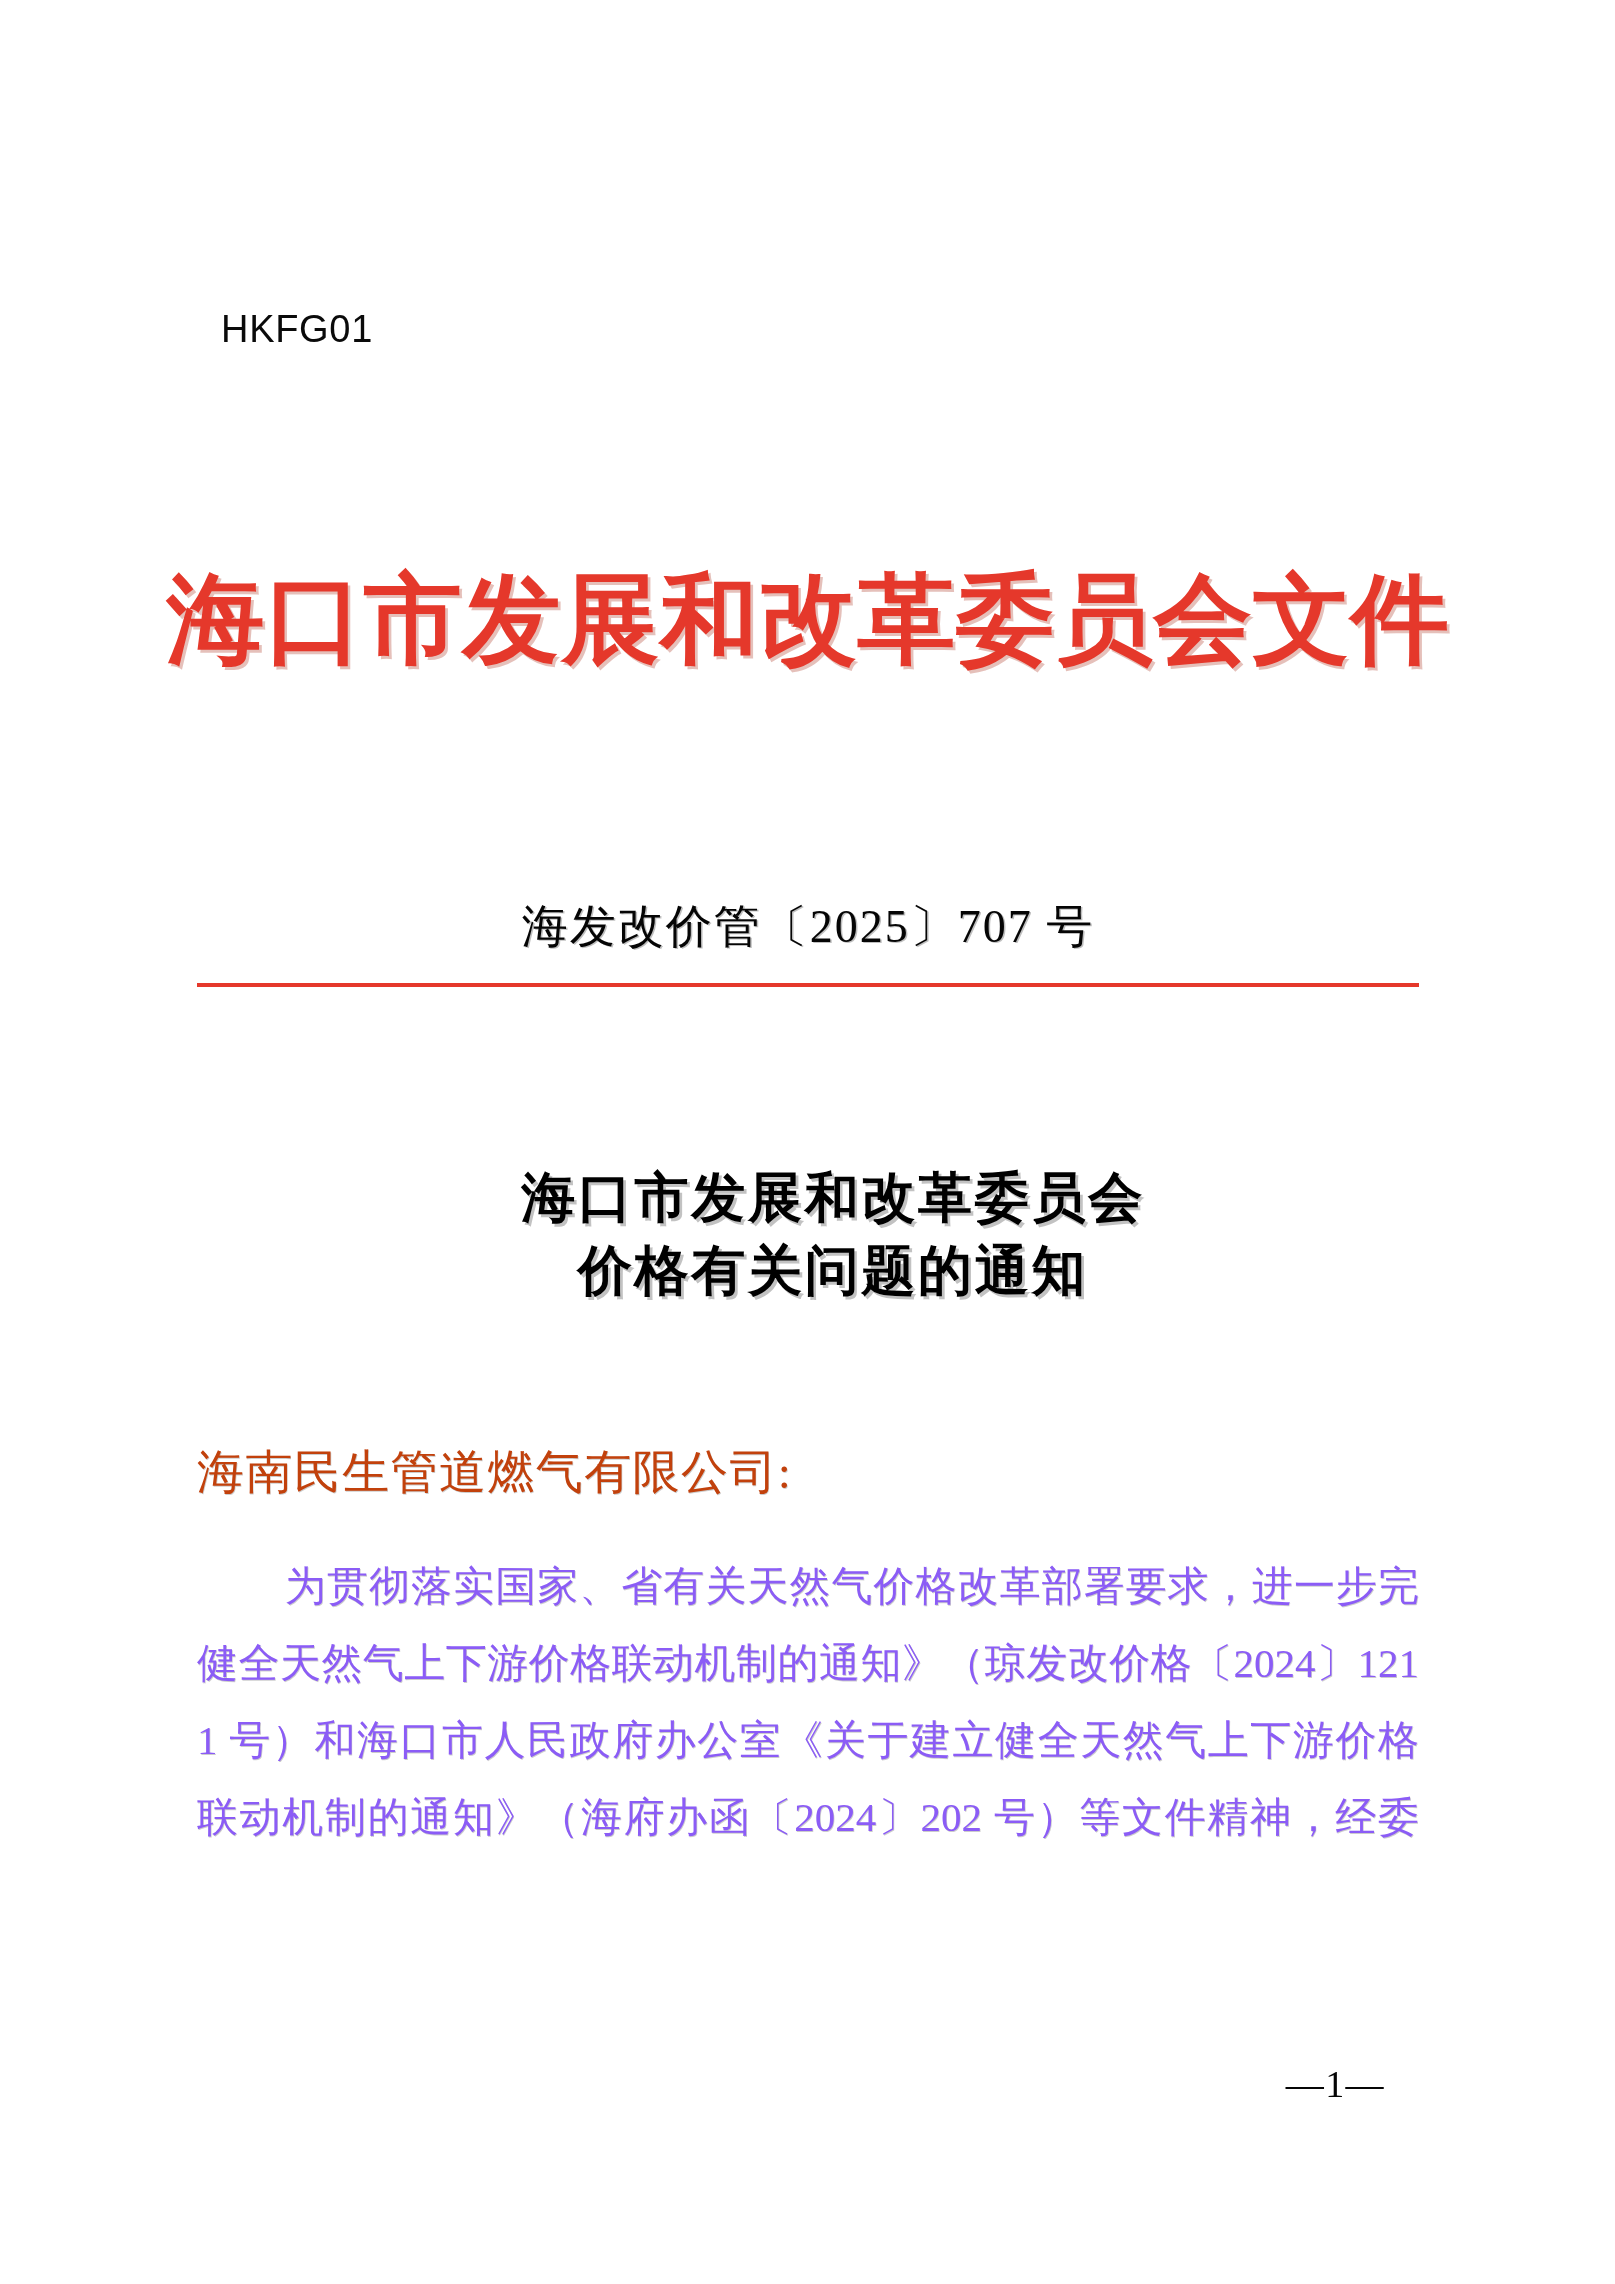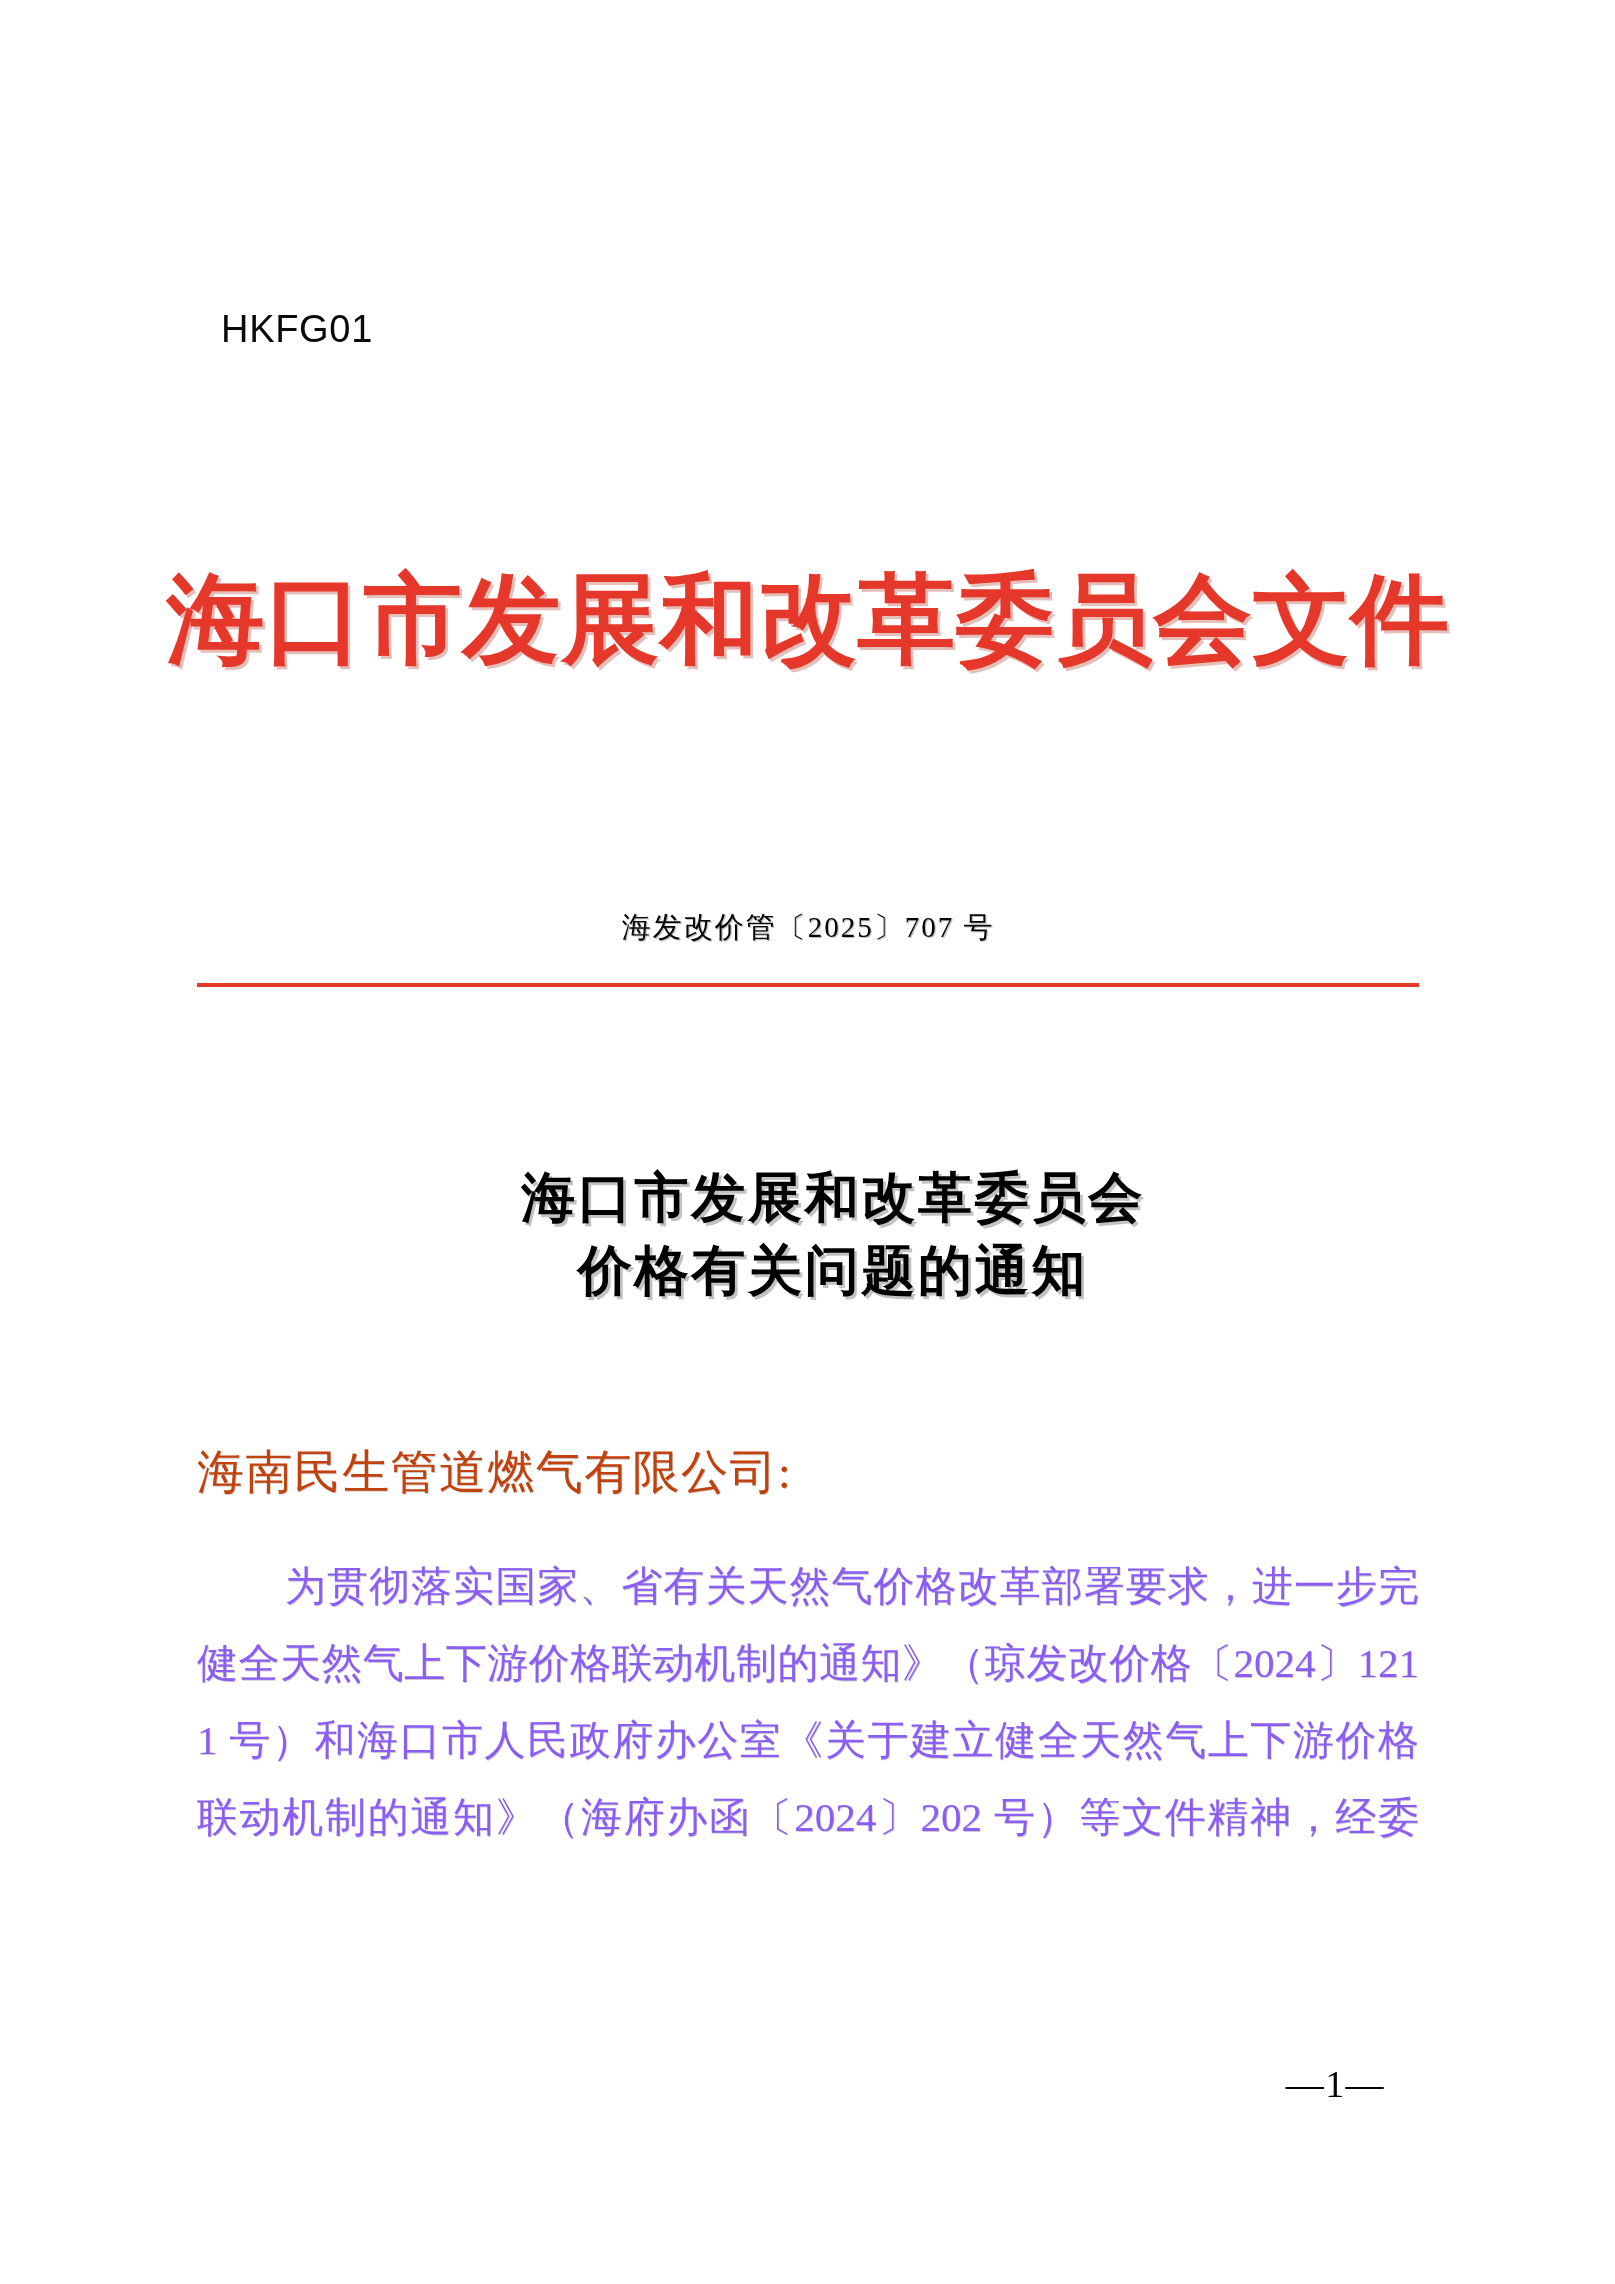--- a/index.html
+++ b/index.html
@@ -41,21 +41,21 @@
     letter-spacing: 0.7px;
     text-shadow: 2.7px 3.4px 0 rgba(170, 45, 28, 0.30);
     white-space: nowrap;
   }
   .doc-number {
     position: absolute;
     left: 0;
     top: 903px;
     width: 100%;
     text-align: center;
-    font-size: 29px;
+    font-size: 46px;
     line-height: 48px;
     letter-spacing: 2px;
     color: #050505;
     text-shadow: 1.4px 1.4px 0 rgba(0,0,0,0.25);
     white-space: nowrap;
   }
   .red-rule {
     position: absolute;
     left: 197px;
     top: 983px;

